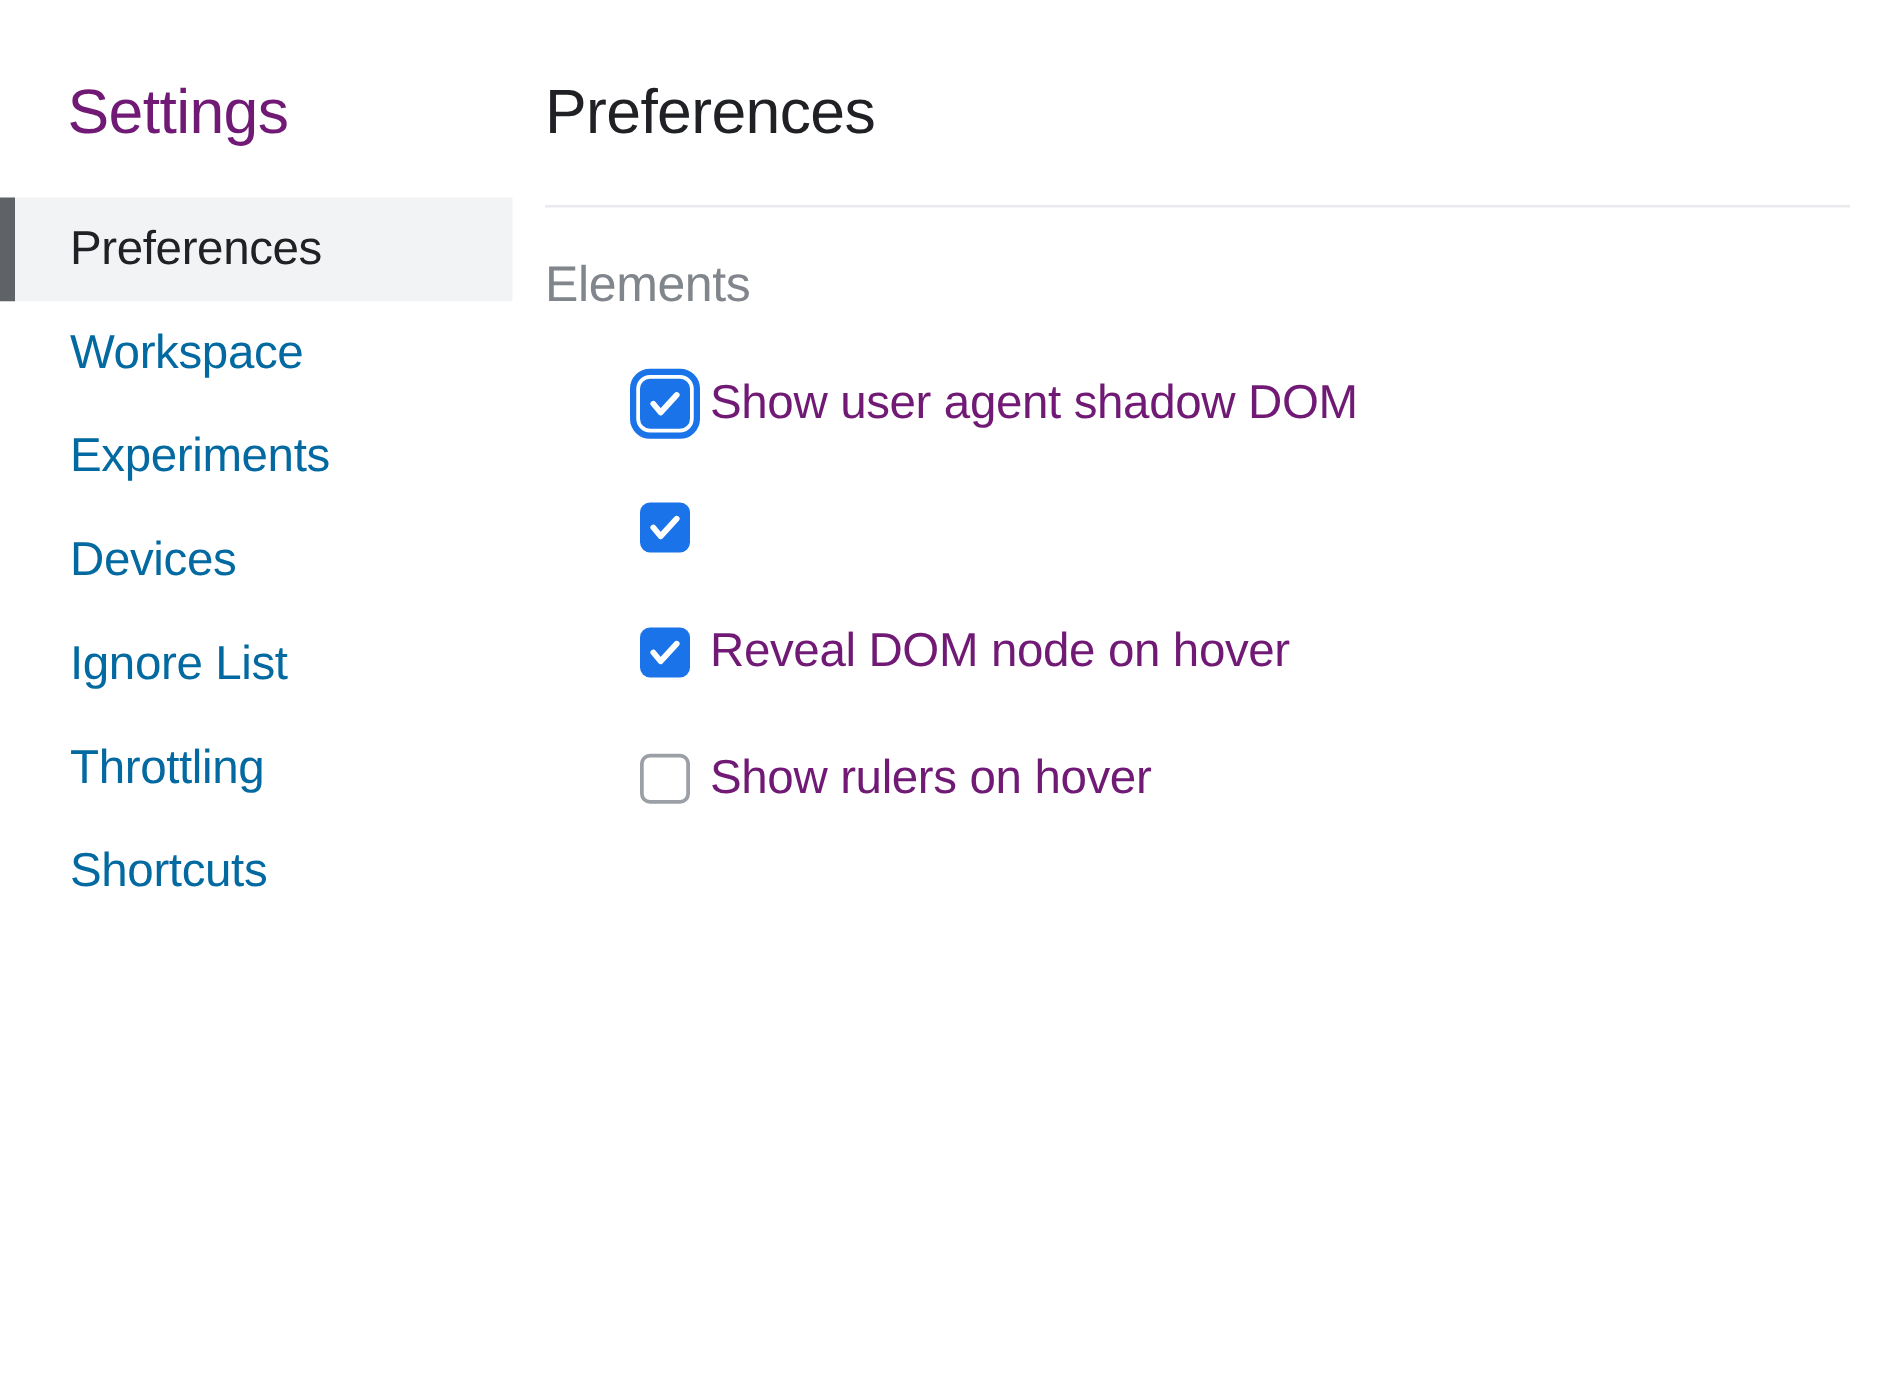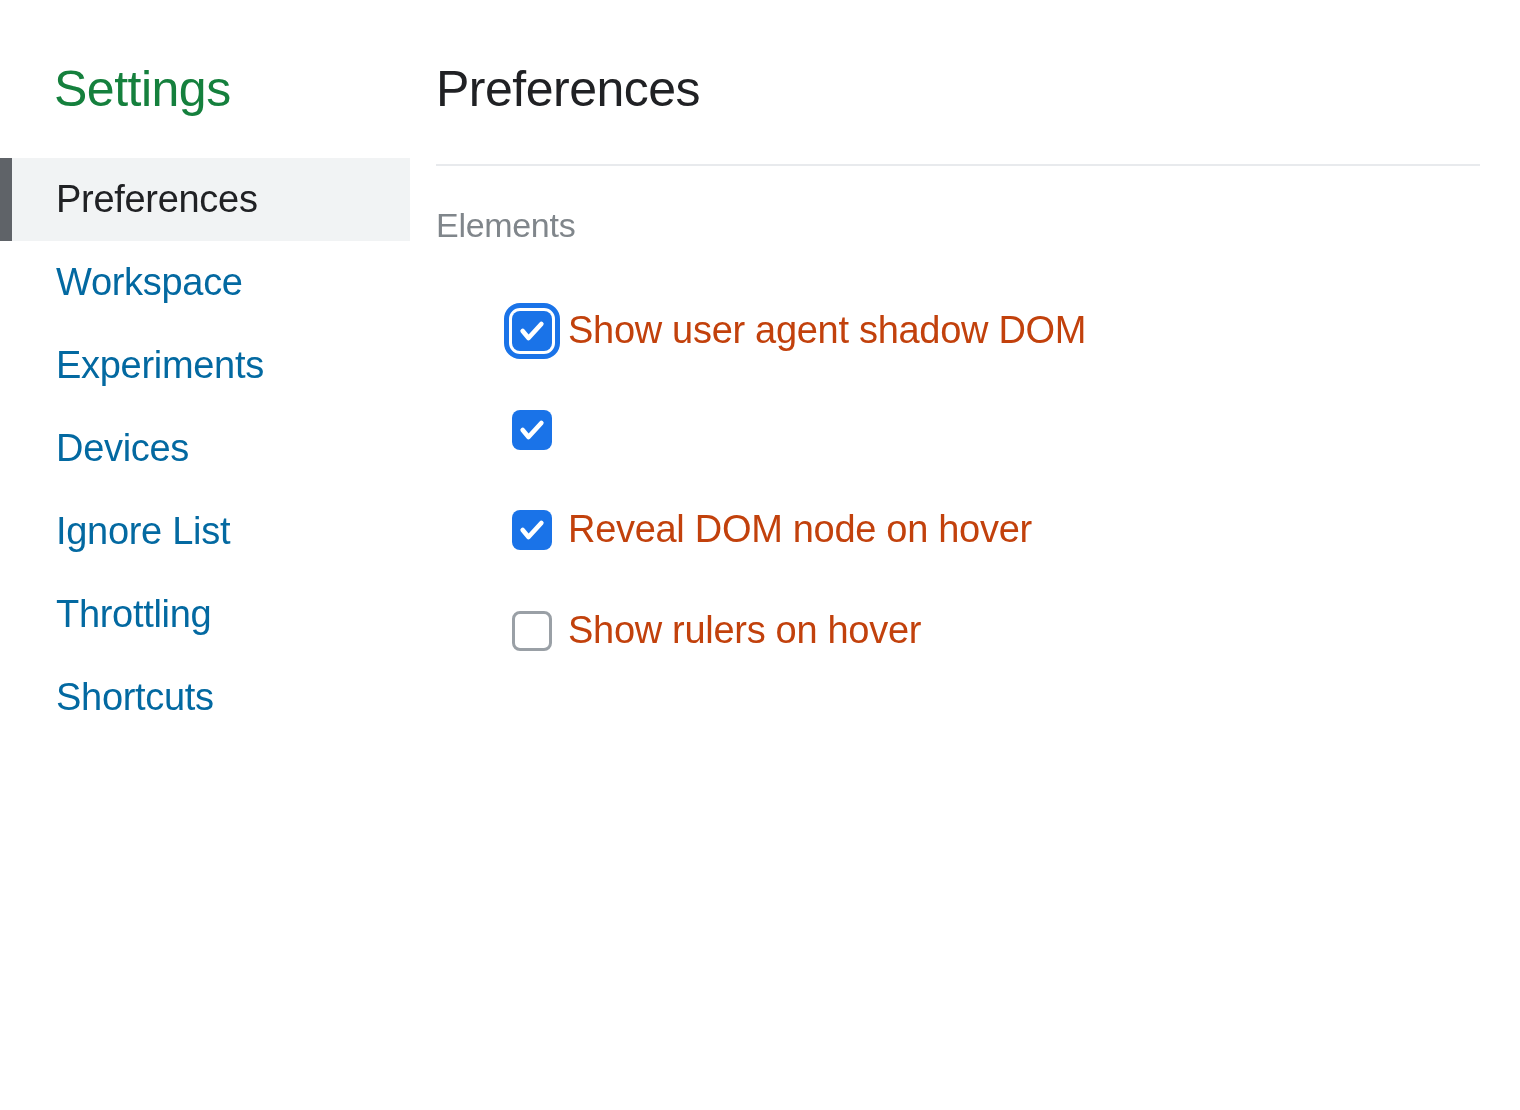--- a/index.html
+++ b/index.html
@@ -17,21 +17,21 @@
       overflow: hidden;
     }
     .sidebar {
       width: 410px;
       flex-shrink: 0;
       padding-top: 60px;
     }
     .sidebar-title {
       font-size: 50px;
       font-weight: 400;
-      color: #15803d;
+      color: #701a75;
       padding-left: 54px;
       margin-bottom: 40px;
       letter-spacing: -0.5px;
     }
     .sidebar-nav {
       list-style: none;
     }
     .sidebar-item {
       font-size: 38px;
       font-weight: 400;
@@ -66,24 +66,24 @@
       color: #202124;
       margin-bottom: 46px;
       letter-spacing: -0.5px;
     }
     .divider {
       height: 2px;
       background: #e8eaed;
       margin-bottom: 40px;
     }
     .section-heading {
-      font-size: 34px;
+      font-size: 40px;
       font-weight: 400;
       color: #80868b;
-      margin-bottom: 64px;
+      margin-bottom: 50px;
       letter-spacing: -0.3px;
     }
     .options {
       padding-left: 76px;
     }
     .option-row {
       display: flex;
       align-items: center;
       margin-bottom: 58px;
     }
@@ -109,21 +109,21 @@
       outline: 5px solid #1a73e8;
       outline-offset: 3px;
     }
     .checkbox svg {
       width: 28px;
       height: 28px;
     }
     .option-label {
       font-size: 38px;
       font-weight: 400;
-      color: #c2410c;
+      color: #701a75;
       letter-spacing: -0.3px;
     }
   </style>
 </head>
 <body>
 
 <aside class="sidebar">
   <h1 class="sidebar-title">Settings</h1>
   <ul class="sidebar-nav">
     <li class="sidebar-item selected">

